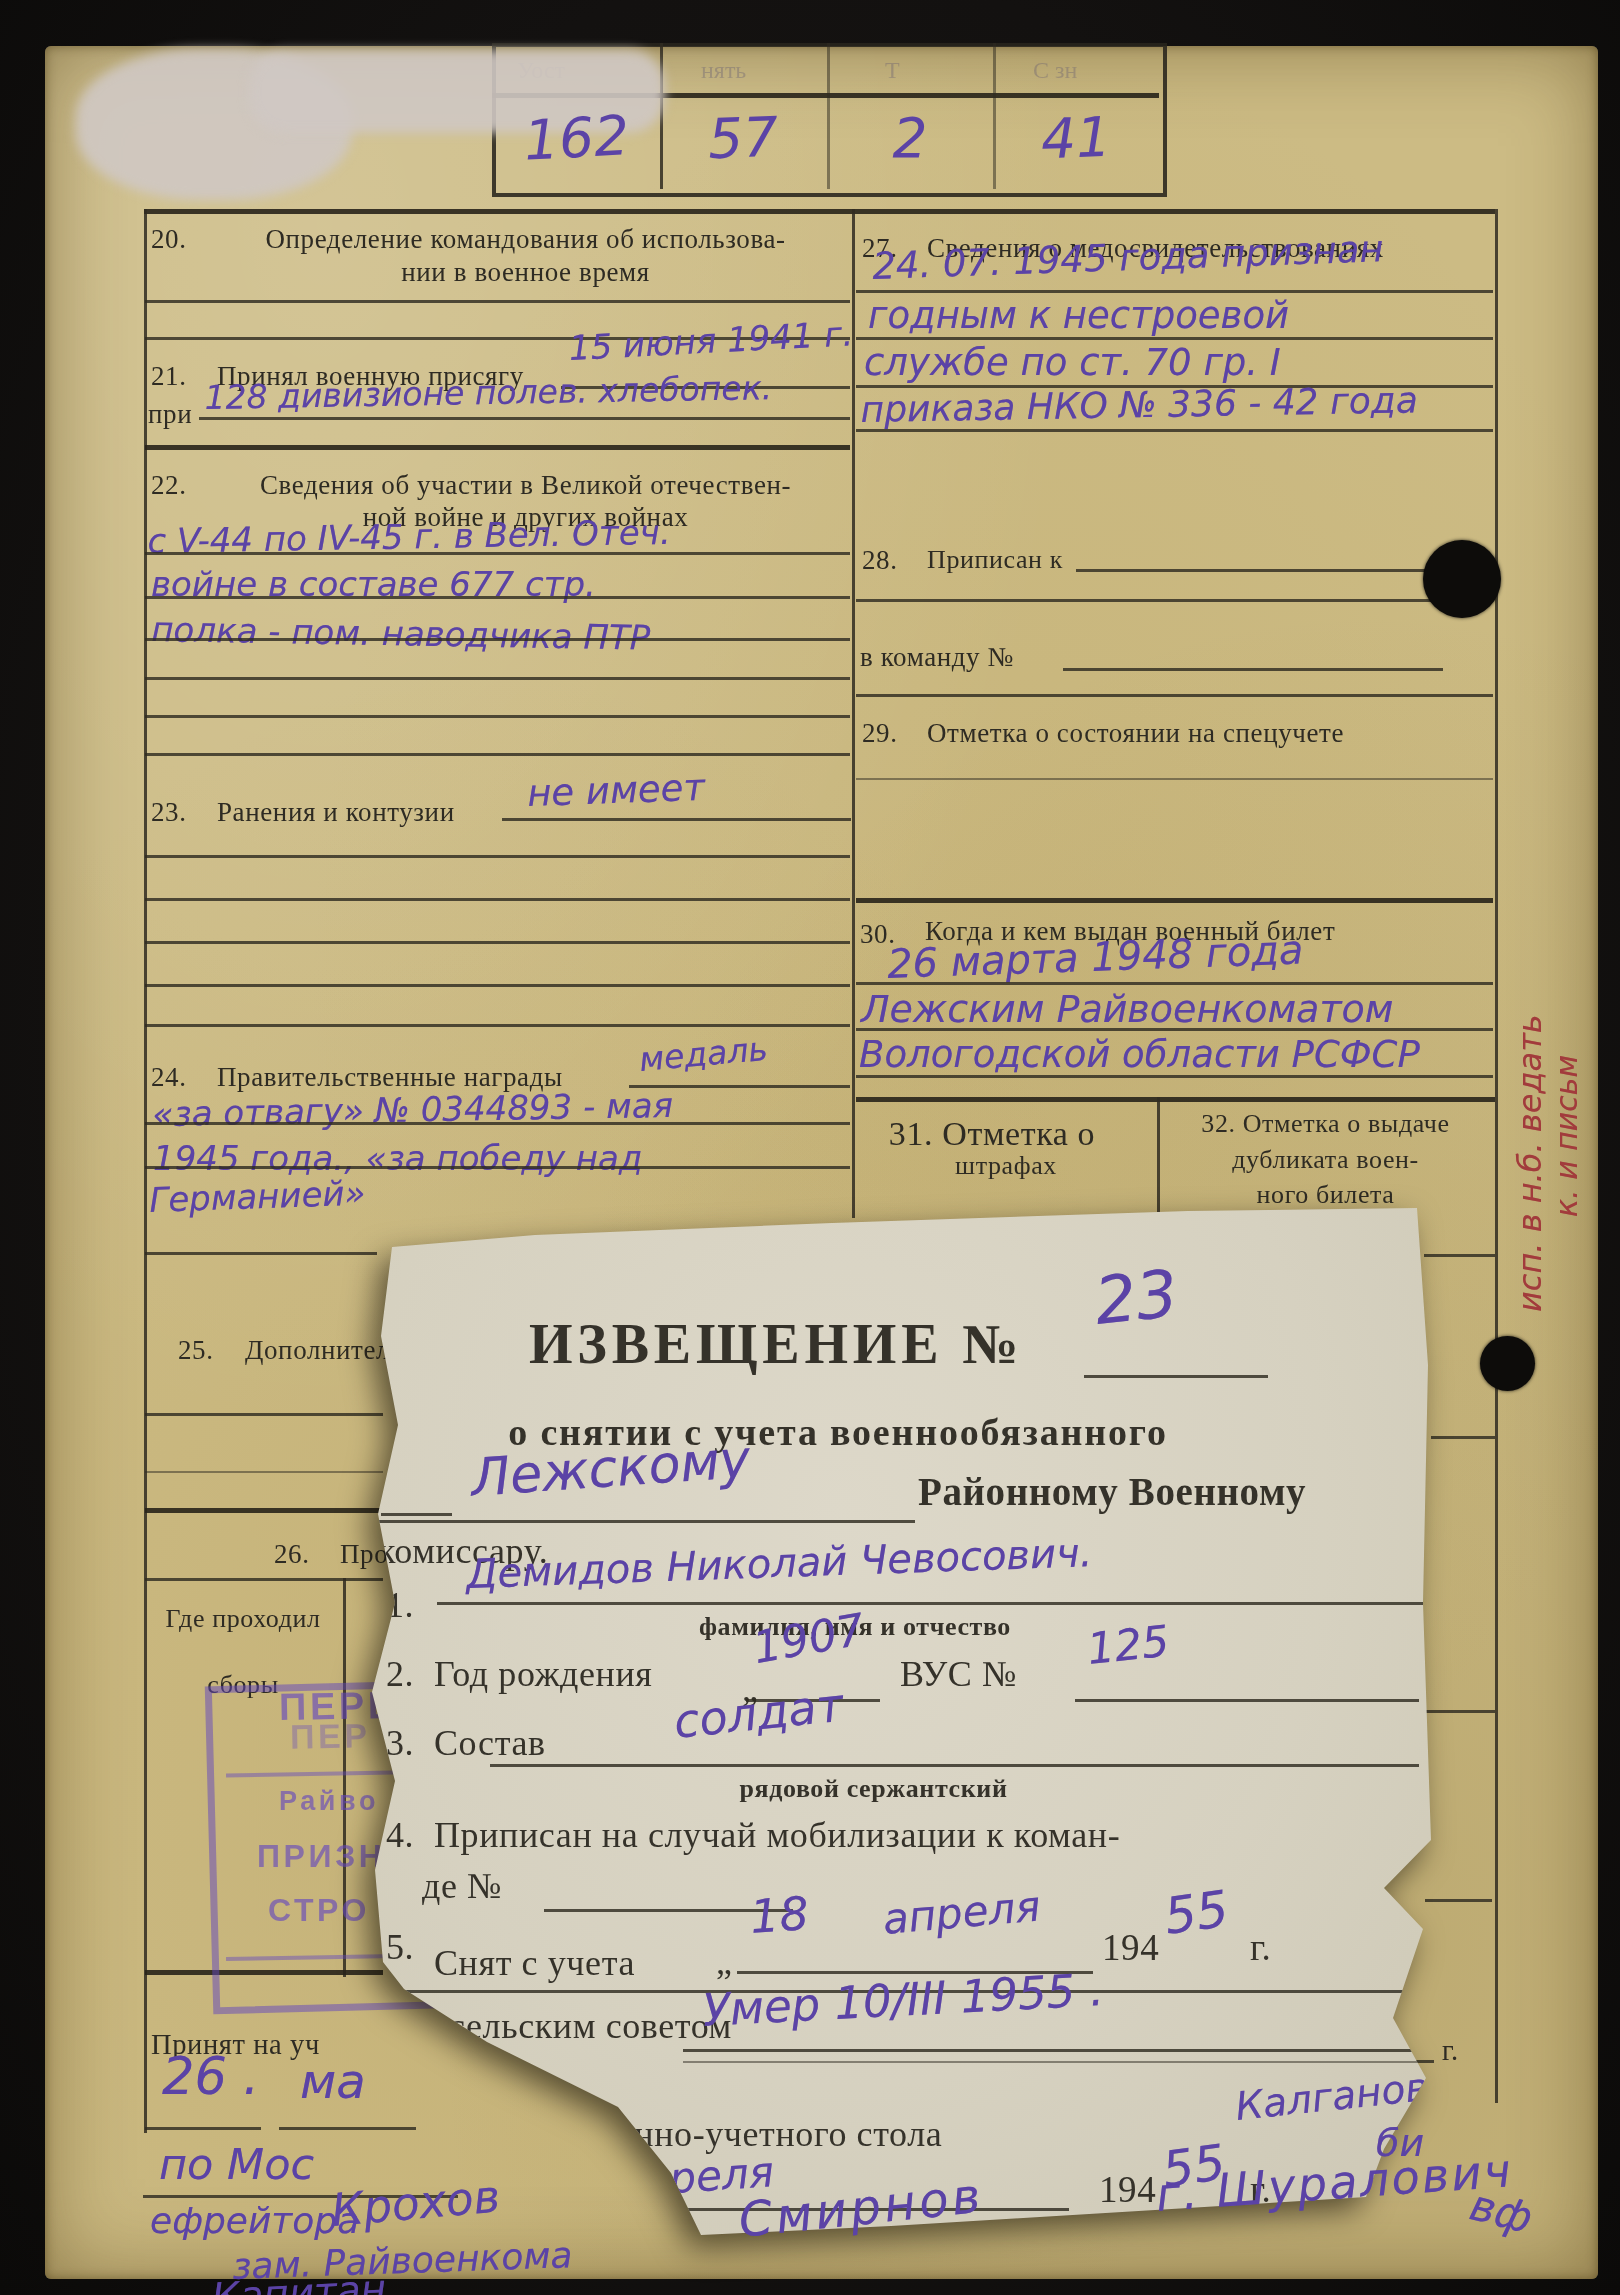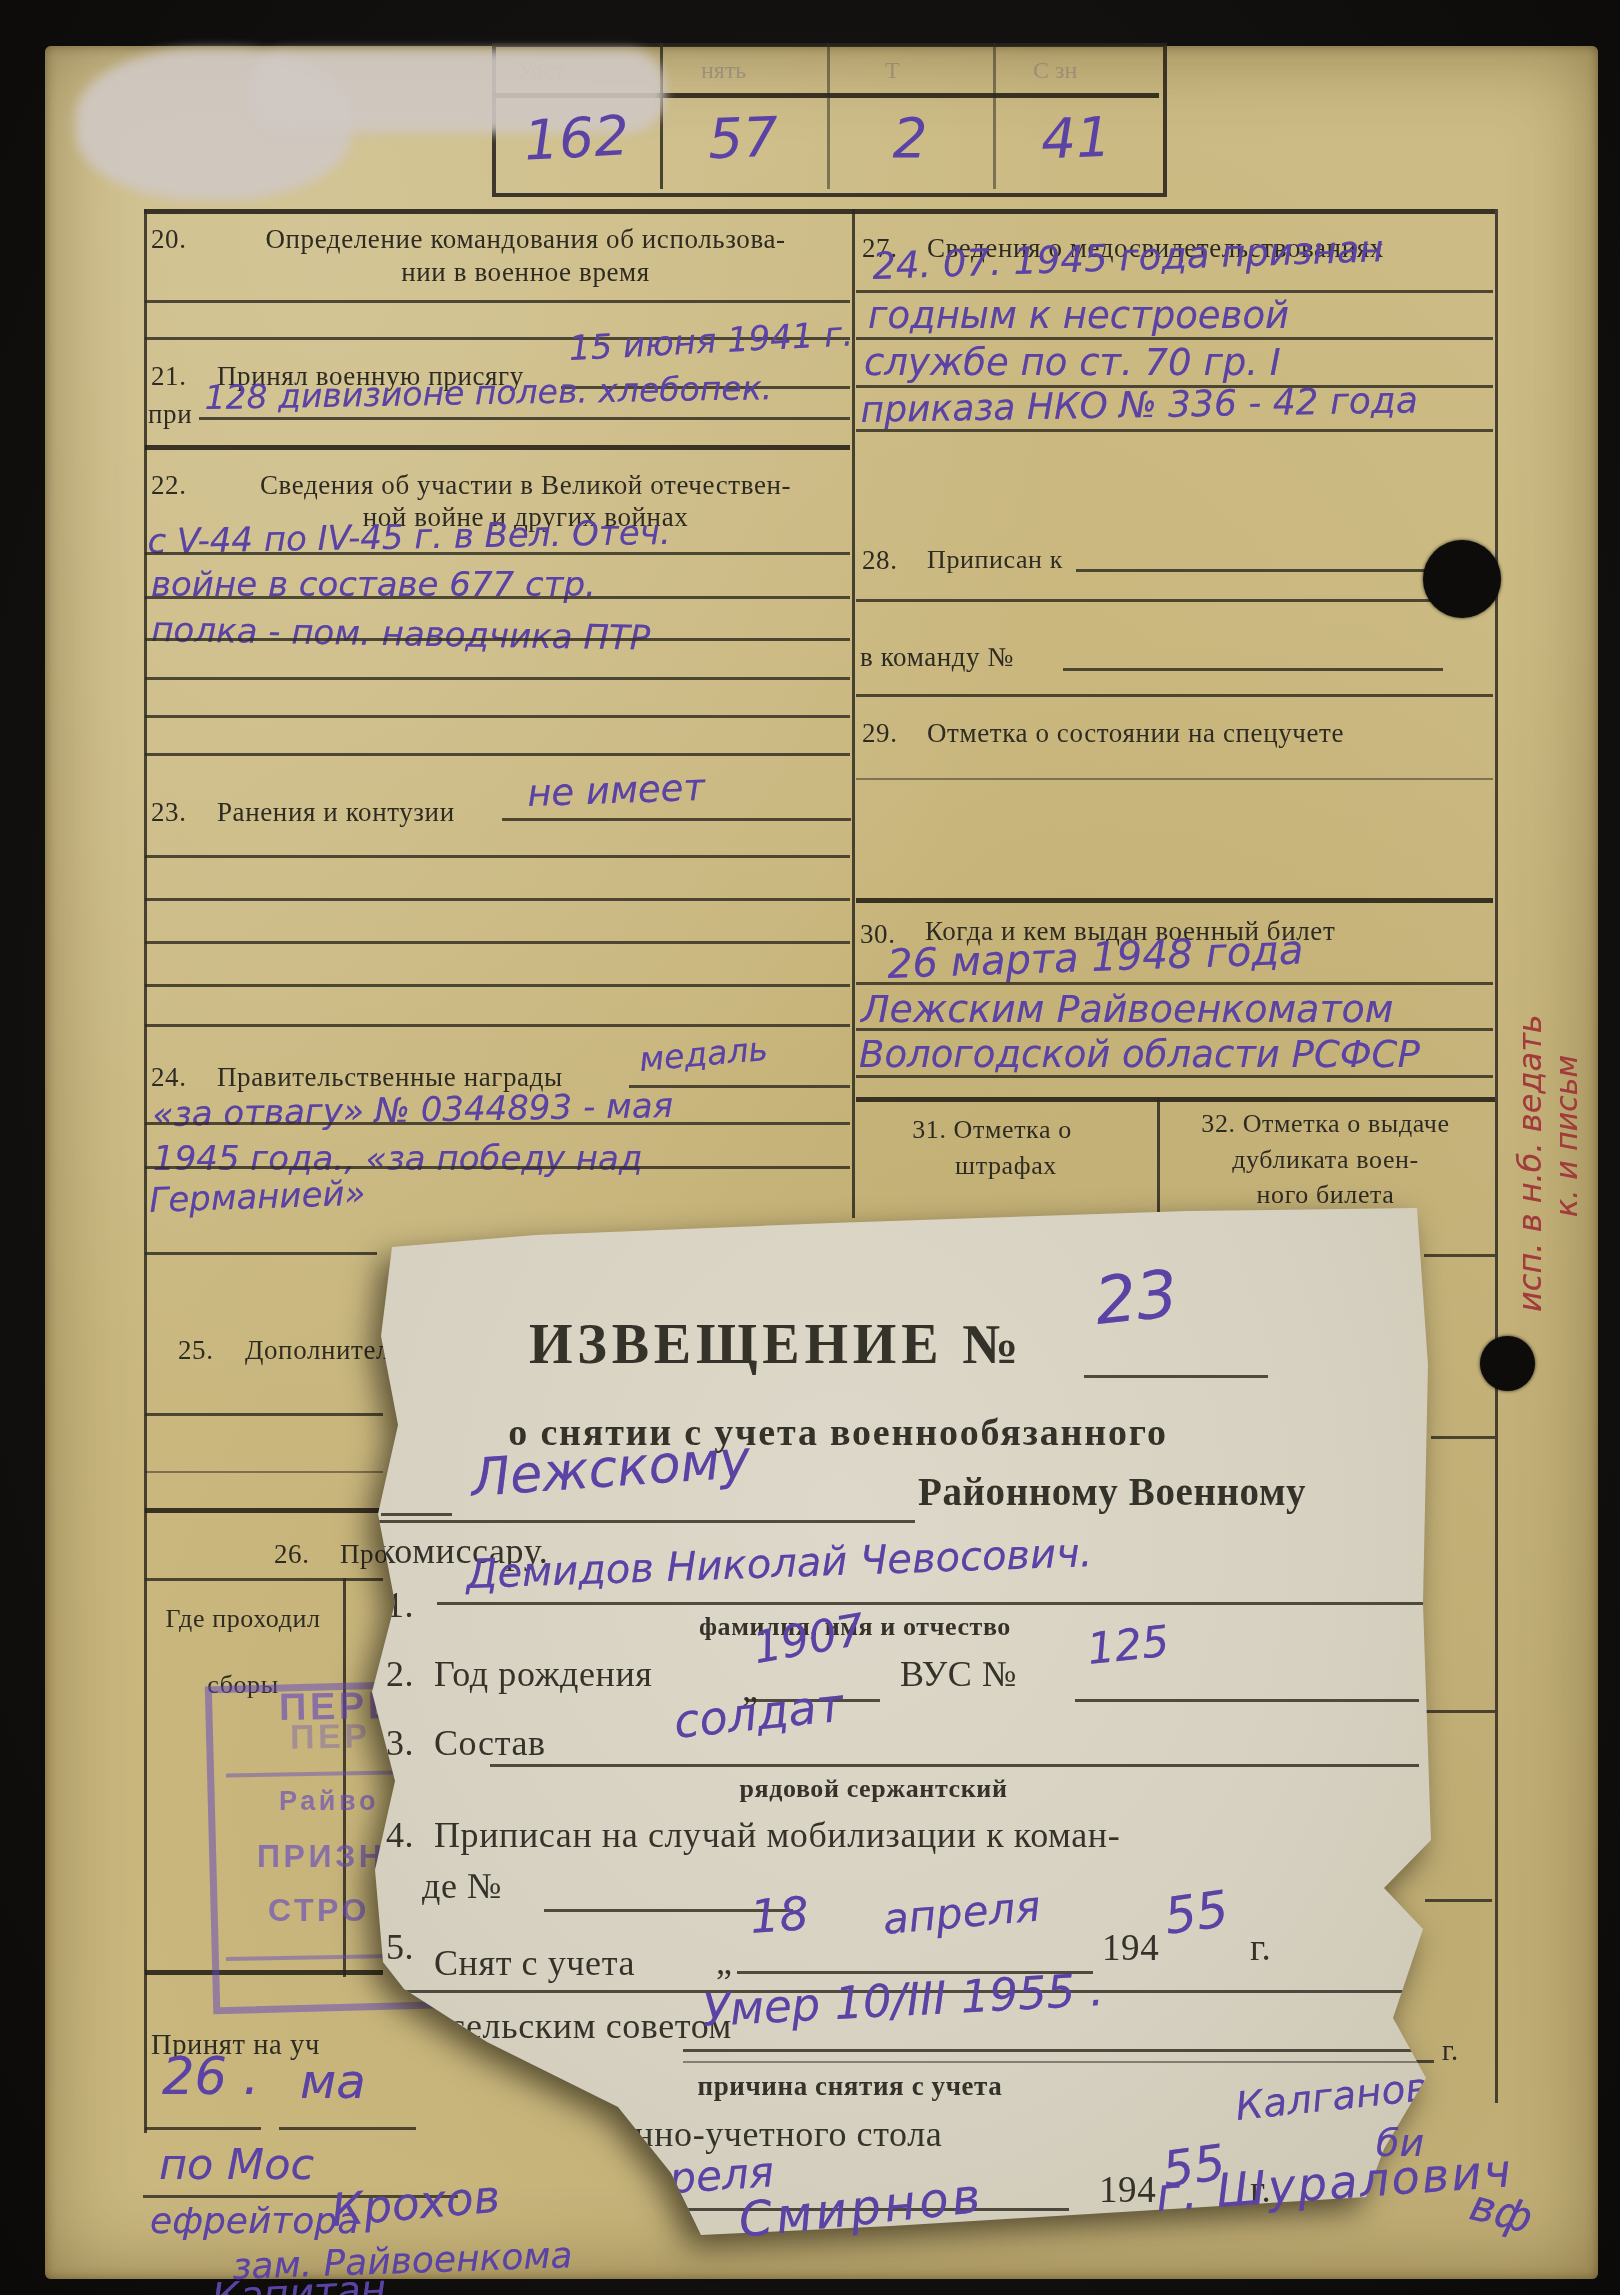--- a/index.html
+++ b/index.html
@@ -193,21 +193,21 @@
   <div class="ps" style="left:925px;top:916px;font-size:27px;">Когда и кем выдан военный билет</div>
   <div class="hw" style="left:888px;top:941px;font-size:40px;transform:rotate(-2deg);">26  марта  1948 года</div>
   <div class="rule" style="left:856px;top:982px;width:637px;"></div>
   <div class="hw" style="left:861px;top:987px;font-size:38px;">Лежским  Райвоенкоматом</div>
   <div class="rule" style="left:856px;top:1028px;width:637px;"></div>
   <div class="hw" style="left:859px;top:1033px;font-size:37px;">Вологодской  области  РСФСР</div>
   <div class="rule" style="left:856px;top:1075px;width:637px;"></div>
 
   <div class="rule th" style="left:856px;top:1097px;width:639px;"></div>
   <div class="vrule" style="left:1157px;top:1097px;height:116px;"></div>
-  <div class="ps ctr" style="left:856px;top:1115px;width:272px;font-size:26px;"><span>31.</span> <span>Отметка о</span></div>
+  <div class="ps ctr" style="left:856px;top:1115px;width:272px;font-size:34px;"><span>31.</span> <span>Отметка о</span></div>
   <div class="ps ctr" style="left:856px;top:1151px;width:300px;font-size:26px;">штрафах</div>
   <div class="ps ctr" style="left:1158px;top:1109px;width:335px;font-size:26px;"><span>32.</span> <span>Отметка о выдаче</span></div>
   <div class="ps ctr" style="left:1158px;top:1145px;width:335px;font-size:26px;">дубликата воен-</div>
   <div class="ps ctr" style="left:1158px;top:1180px;width:335px;font-size:26px;">ного билета</div>
 
   <div class="rule" style="left:1424px;top:1254px;width:71px;"></div>
   <div class="rule" style="left:1431px;top:1436px;width:64px;"></div>
   <div class="rule" style="left:1425px;top:1710px;width:70px;"></div>
   <div class="rule" style="left:1425px;top:1899px;width:67px;"></div>
   <div class="rule" style="left:1366px;top:2060px;width:68px;"></div>
@@ -264,21 +264,20 @@
       <div class="rule" style="left:404px;top:772px;width:356px;"></div>
       <div class="ps" style="left:769px;top:727px;font-size:37px;">194</div>
       <div class="hw" style="left:836px;top:689px;font-size:50px;transform:rotate(-8deg);">55</div>
       <div class="ps" style="left:917px;top:727px;font-size:37px;">г.</div>
 
       <div class="rule" style="left:45px;top:791px;width:1045px;"></div>
       <div class="ps" style="left:116px;top:806px;font-size:36px;">сельским советом</div>
       <div class="hw" style="left:371px;top:785px;font-size:45px;transform:rotate(-3deg);">Умер  10/III  1955 .</div>
       <div class="rule" style="left:350px;top:850px;width:739px;"></div>
       <div class="rule lt" style="left:350px;top:862px;width:739px;"></div>
-      <div class="ps nb ctr" style="left:226px;top:872px;width:582px;font-size:27px;">причина снятия  с учета</div>
 
       <div class="ps" style="left:68px;top:914px;font-size:36px;">Начальник военно-учетного стола</div>
       <div class="hw" style="left:905px;top:885px;font-size:39px;transform:rotate(-6deg);">Калганов</div>
 
       <div class="hw" style="left:285px;top:959px;font-size:42px;transform:rotate(-4deg);">апреля</div>
       <div class="rule" style="left:255px;top:1009px;width:481px;"></div>
       <div class="ps" style="left:766px;top:969px;font-size:37px;">194</div>
       <div class="hw" style="left:834px;top:943px;font-size:49px;transform:rotate(-8deg);">55</div>
       <div class="ps" style="left:917px;top:969px;font-size:37px;">г.</div>
     </div>

